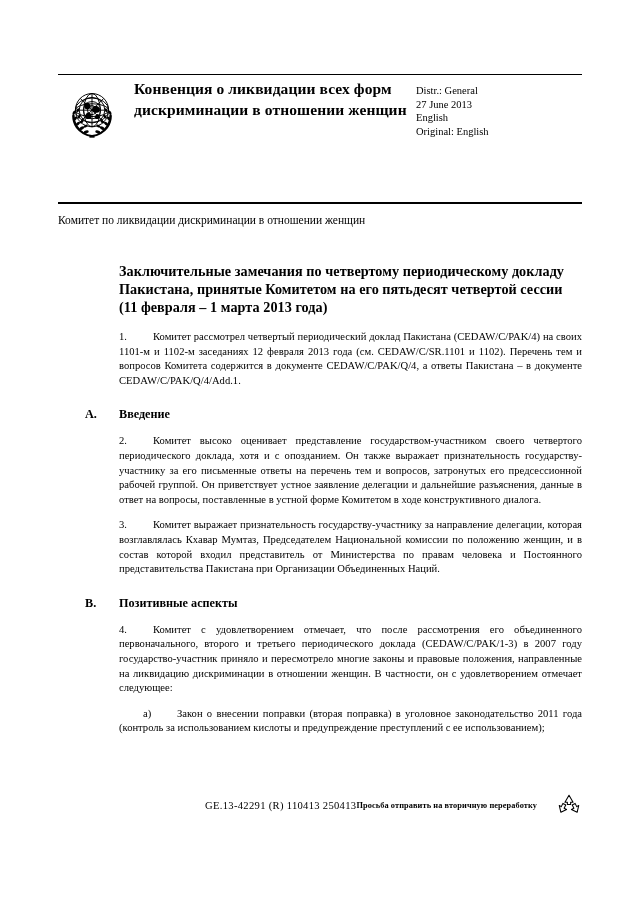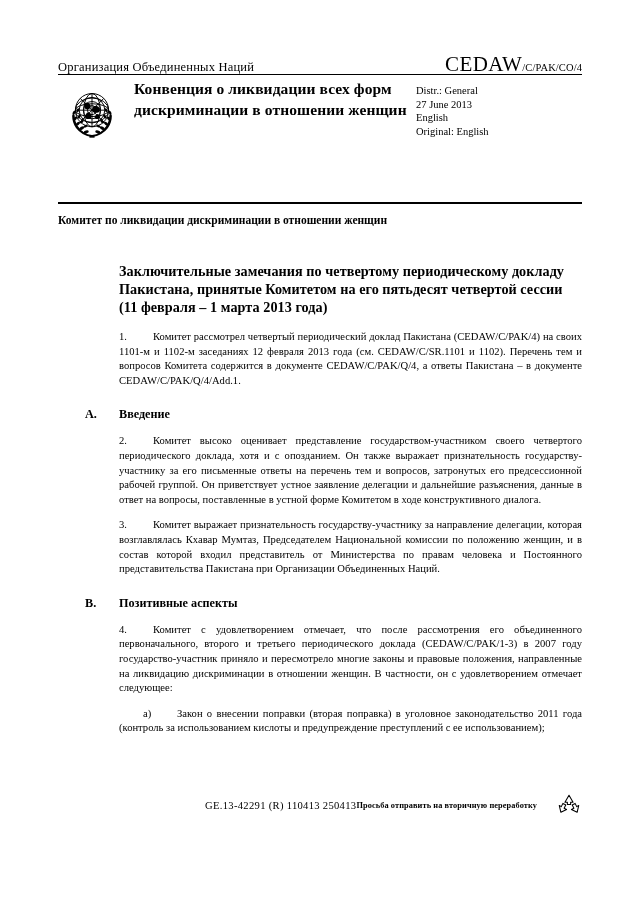--- a/index.html
+++ b/index.html
@@ -104,21 +104,21 @@
     height: 0;
     border-top: 2.4px solid #000;
   }
 
   
   .committee {
     position: absolute;
     left: 0;
     top: 213px;
     width: 420px;
-    font-weight: bold;
+    font-weight: normal;
     font-size: 11.5px;
     line-height: 15px;
   }
 
   
   .body-col {
     position: absolute;
     left: 61px;
     top: 262px;
     width: 463px;
@@ -192,26 +192,20 @@
     height: 26px;
     display: block;
   }
 </style>
 </head>
 <body>
 
 <div id="page">
   <div class="sheet">
 
-    <div class="masthead-row">
-      <div class="org-name">Организация Объединенных Наций</div>
-      <div class="symbol-wrap">
-        <span class="symbol-main">CEDAW</span><span class="symbol-sub">/C/PAK/CO/4</span>
-      </div>
-    </div>
     <div class="rule-top"></div>
 
     <div class="band">
       <svg class="emblem" viewBox="0 0 100 100">
         <g fill="none" stroke="#000" stroke-width="1.5">
           <circle cx="50" cy="44" r="26"></circle>
           <circle cx="50" cy="44" r="20"></circle>
           <circle cx="50" cy="44" r="13.5"></circle>
           <circle cx="50" cy="44" r="7"></circle>
           <line x1="24" y1="44" x2="76" y2="44"></line>

